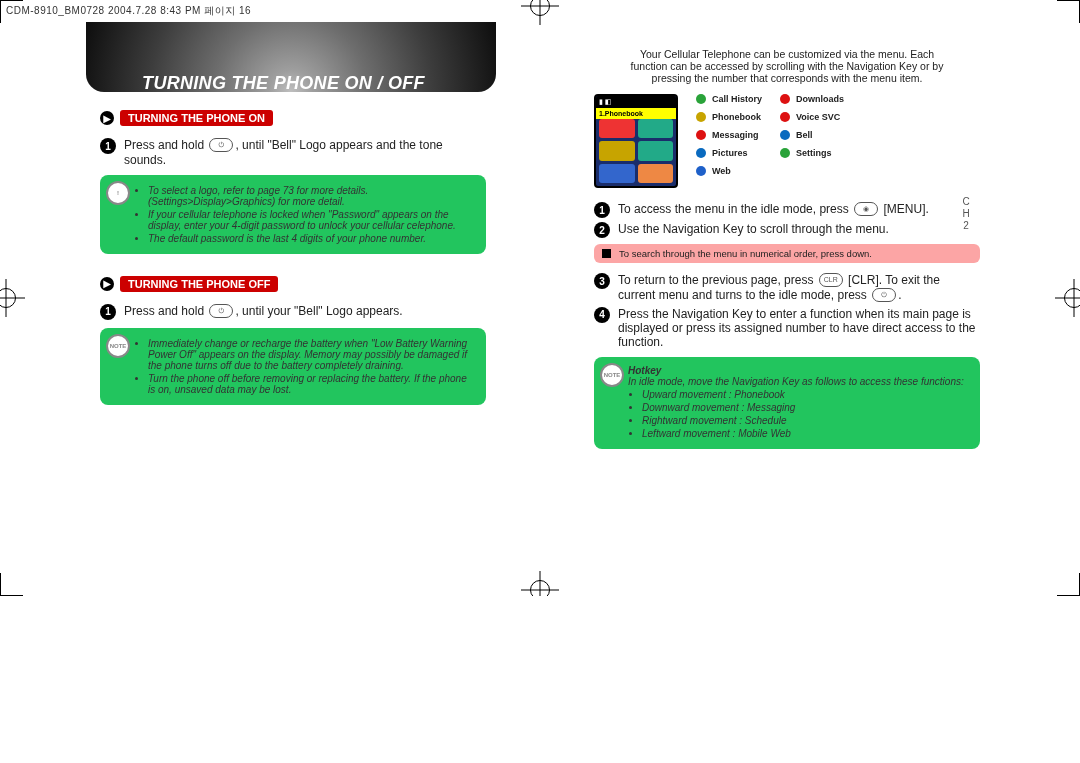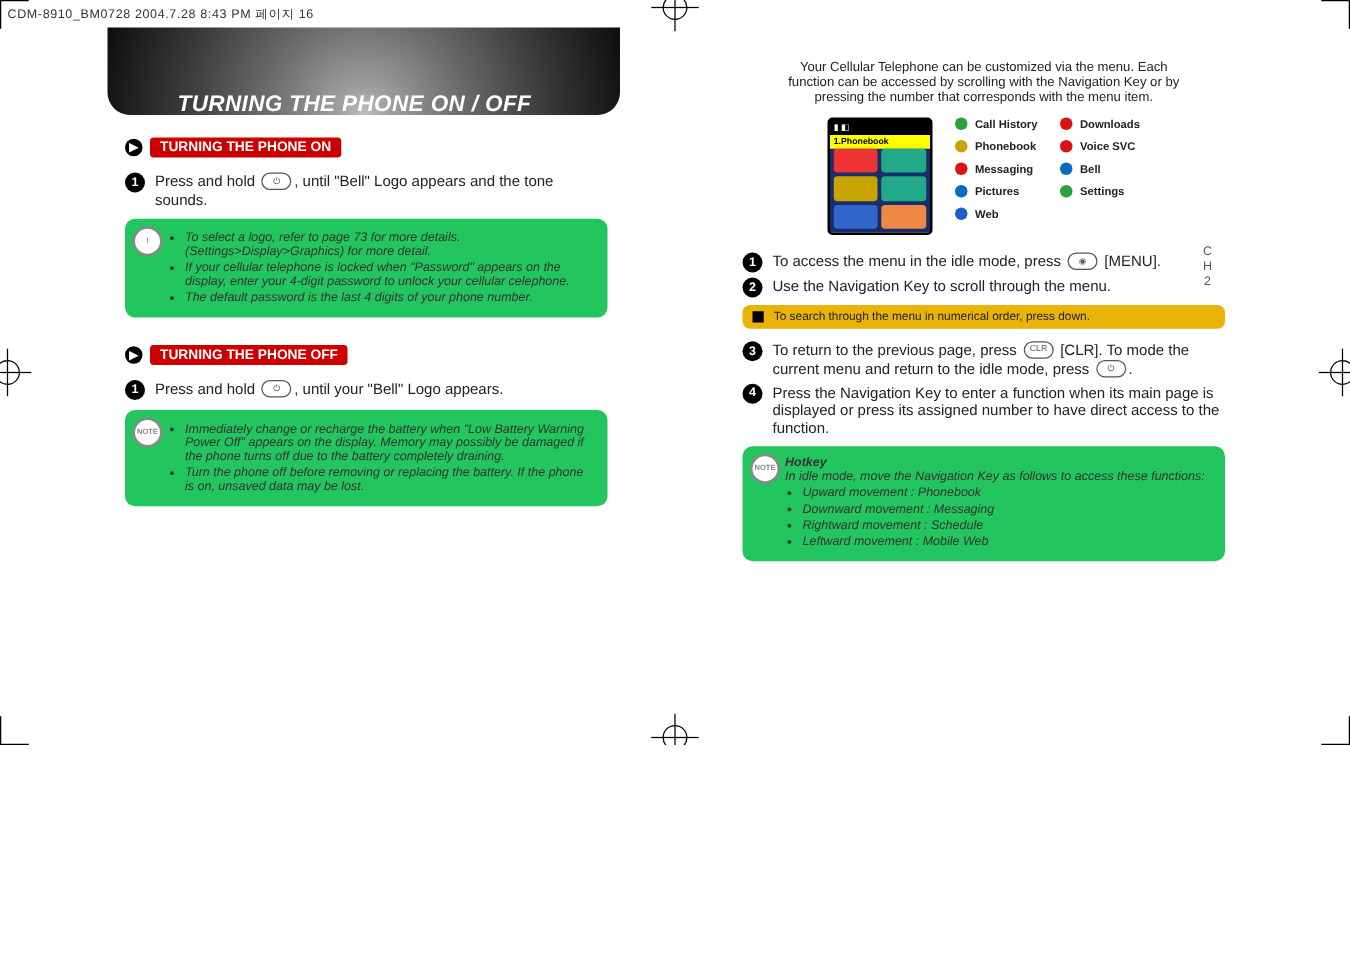--- a/index.html
+++ b/index.html
@@ -109,36 +109,36 @@
   .note .badge{
     position:absolute;left:6px;top:6px;width:20px;height:20px;border-radius:50%;
     background:#fff;border:2px solid #888;color:#888;font-size:6px;font-style:normal;
     display:flex;align-items:center;justify-content:center;font-weight:700;
   }
   .note ul{margin:2px 0;padding-left:14px;}
   .note li{margin:2px 0;}
   .intro{font-size:10.5px;text-align:center;margin:2px 30px 10px;}
 
   
-  .menu-preview{display:flex;gap:18px;justify-content:center;margin:6px 0 14px;}
+  .menu-preview{display:flex;gap:18px;justify-content:flex-start;margin:6px 0 14px;}
   .phone-screen{
     width:80px;height:90px;border:2px solid #000;border-radius:4px;
     background:linear-gradient(#1a2d6b,#1a2d6b);position:relative;overflow:hidden;
   }
   .phone-top{position:absolute;top:0;left:0;right:0;height:12px;background:#000;color:#fff;font-size:7px;display:flex;align-items:center;padding:0 3px;gap:2px;}
   .phone-hi{position:absolute;top:12px;left:0;right:0;height:11px;background:#ff0;color:#000;font-size:7px;display:flex;align-items:center;padding:0 3px;font-weight:700;}
   .phone-grid{position:absolute;top:23px;left:3px;right:3px;bottom:3px;display:grid;grid-template-columns:1fr 1fr;gap:3px;}
   .pg{border-radius:3px;}
   .menu-cols{display:flex;gap:18px;font-size:9px;font-weight:700;}
   .menu-col{display:flex;flex-direction:column;gap:8px;}
   .mi{display:flex;align-items:center;gap:6px;}
   .mi .dot{width:10px;height:10px;border-radius:50%;}
 
   .tiny-note{
-    display:flex;align-items:center;gap:8px;background:#eab308;border-radius:6px;
+    display:flex;align-items:center;gap:8px;background:#fca5a5;border-radius:6px;
     padding:4px 8px;font-size:9.5px;margin:6px 0 10px;
   }
   .tiny-note .sq{width:9px;height:9px;background:#000;}
 
   .folio{
     position:absolute; bottom:26px; width:22px;height:22px;
     border:1px solid #888;border-radius:50%;
     display:flex;align-items:center;justify-content:center;
     font-size:10px;color:#555;background:#fff;
     left:50%;
@@ -296,21 +296,21 @@
         <div class="step">
           <div class="step-num">2</div>
           <div>Use the Navigation Key to scroll through the menu.</div>
         </div>
         <div class="tiny-note">
           <span class="sq"></span>
           <span>To search through the menu in numerical order, press down.</span>
         </div>
         <div class="step">
           <div class="step-num">3</div>
-          <div><span>To return to the previous page, press </span><span class="inline-key">CLR</span><span> [CLR]. To mode the current menu and return to the idle mode, press </span><span class="inline-key">⏻</span><span>.</span></div>
+          <div><span>To return to the previous page, press </span><span class="inline-key">CLR</span><span> [CLR]. To exit the current menu and turns to the idle mode, press </span><span class="inline-key">⏻</span><span>.</span></div>
         </div>
         <div class="step">
           <div class="step-num">4</div>
           <div>Press the Navigation Key to enter a function when its main page is displayed or press its assigned number to have direct access to the function.</div>
         </div>
 
         <div class="note" style="font-style:italic;">
           <div class="badge">NOTE</div>
           <div style="font-weight:700;">Hotkey</div>
           <div>In idle mode, move the Navigation Key as follows to access these functions:</div>

